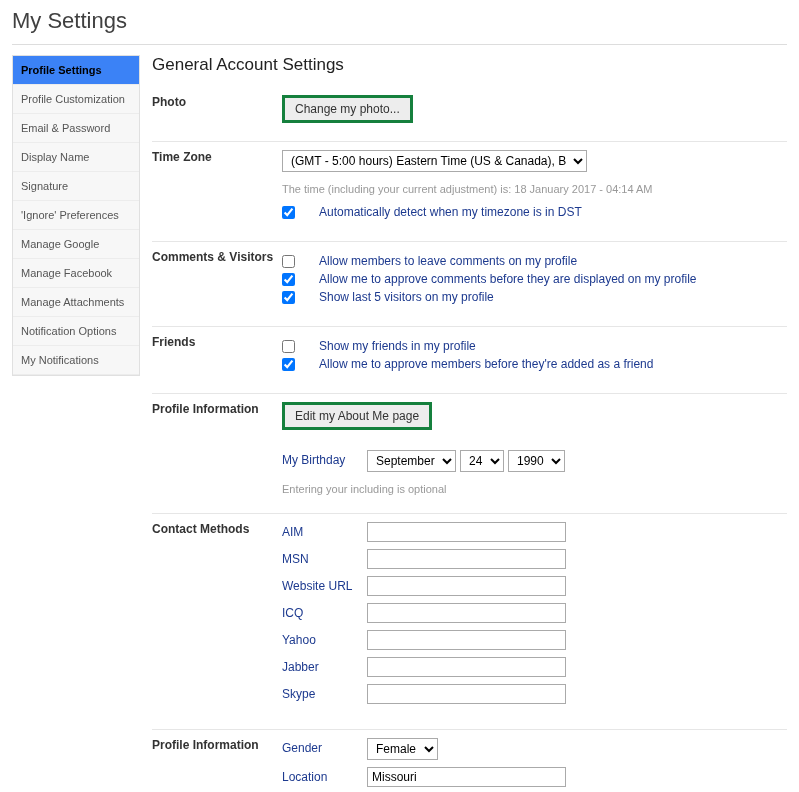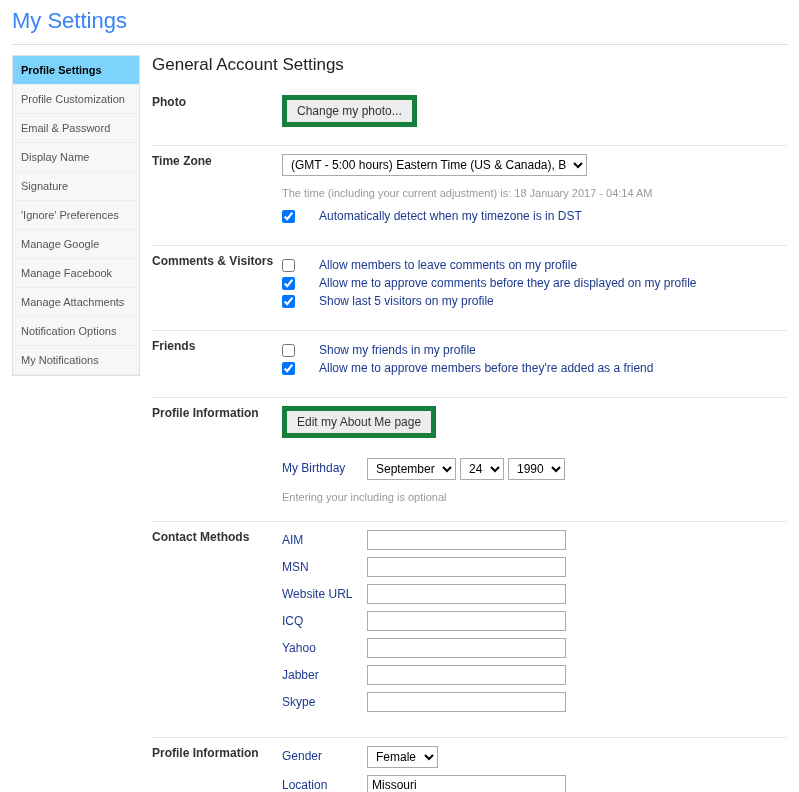--- a/index.html
+++ b/index.html
@@ -10,21 +10,21 @@
     color: #333;
     background: #fff;
     width: 799px;
   }
   .page {
     padding: 8px 12px;
   }
   h1.page-title {
     font-size: 22px;
     font-weight: normal;
-    color: #3b82f6;
+    color: #404040;
     margin: 0 0 10px 0;
   }
   .hr {
     border-top: 1px solid #ddd;
     margin-bottom: 10px;
   }
   .columns {
     display: flex;
     align-items: flex-start;
     gap: 12px;
@@ -36,21 +36,21 @@
     background: #f7f7f7;
   }
   .sidebar .nav-item {
     padding: 8px 8px;
     font-size: 11px;
     color: #555;
     border-bottom: 1px solid #ececec;
     cursor: pointer;
   }
   .sidebar .nav-item.active {
-    background: #7dd3fc;
+    background: #3b82f6;
     font-weight: bold;
     color: #000;
   }
   .main {
     flex: 1;
   }
   h2.section-title {
     font-size: 17px;
     font-weight: normal;
     color: #222;
@@ -105,21 +105,21 @@
     font-size: 12px;
     padding: 2px 4px;
     font-family: inherit;
     background: #fff;
   }
   input.text-w { width: 199px; }
   select.tz { width: 305px; }
   textarea.interests { width: 320px; height: 70px; resize: both; }
   button.btn {
     background: #ededed;
-    border: 5px solid #15803d;
+    border: 3px solid #15803d;
     padding: 4px 10px;
     font-size: 12px;
     color: #333;
     cursor: pointer;
   }
   .birthday-selects { display:inline-flex; gap:4px; align-items:center; }
 </style>
 </head>
 <body>
 

